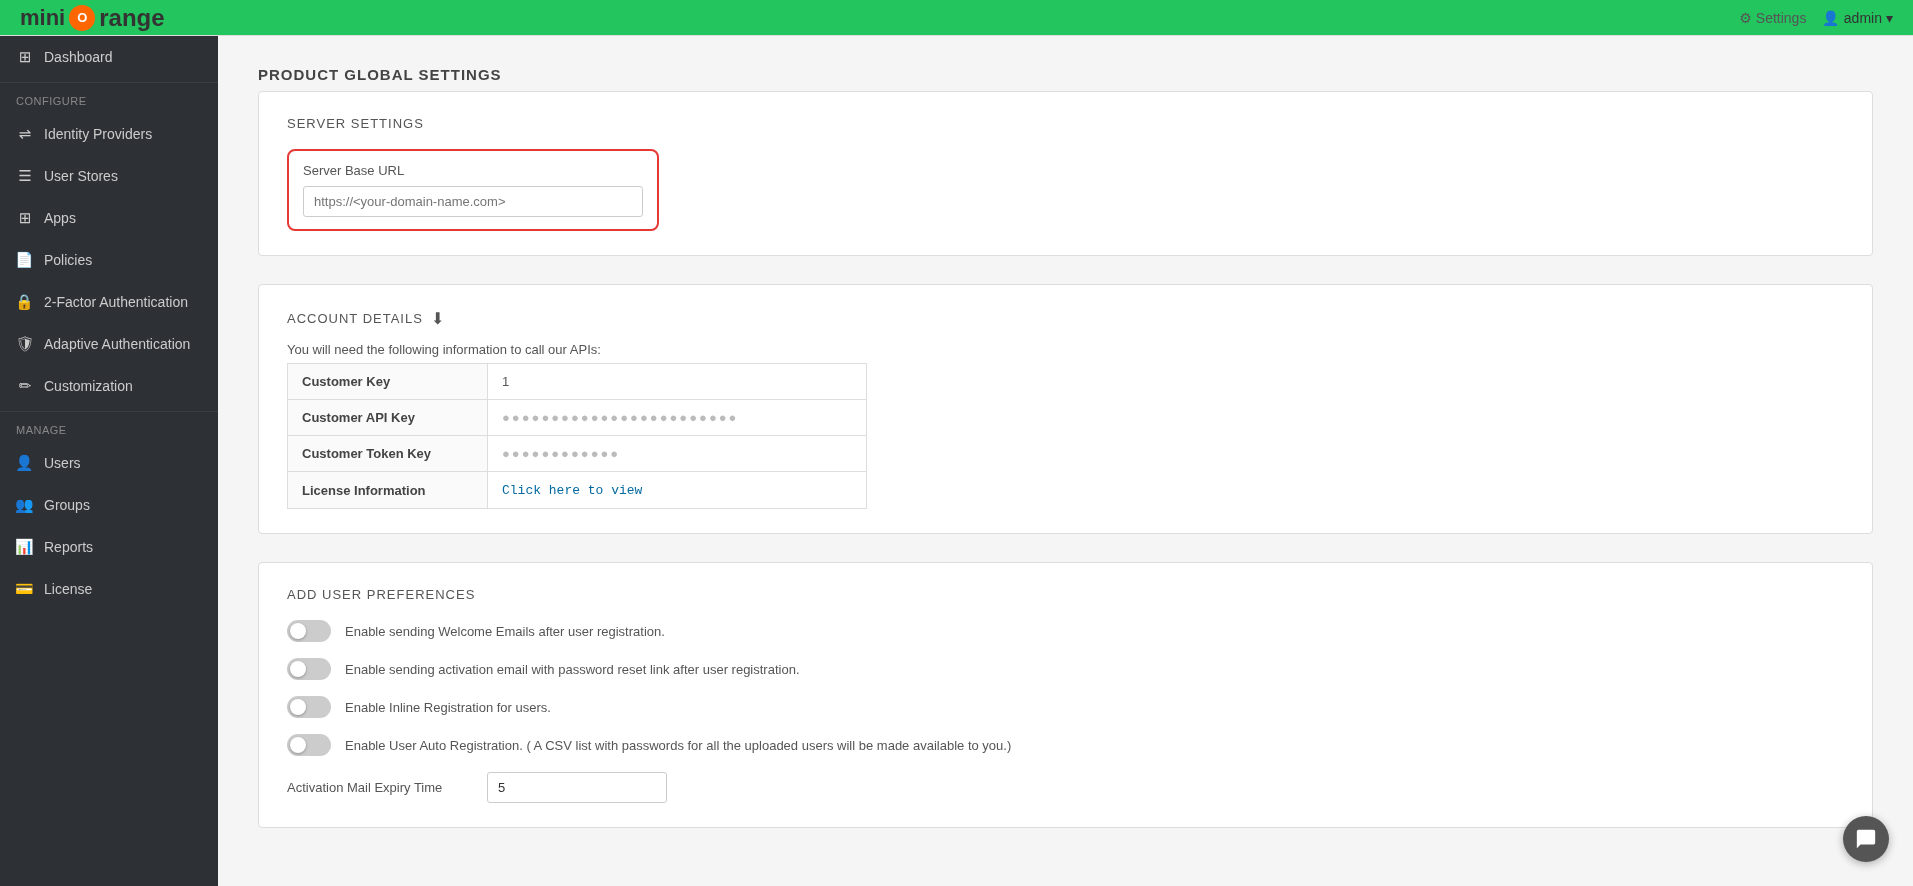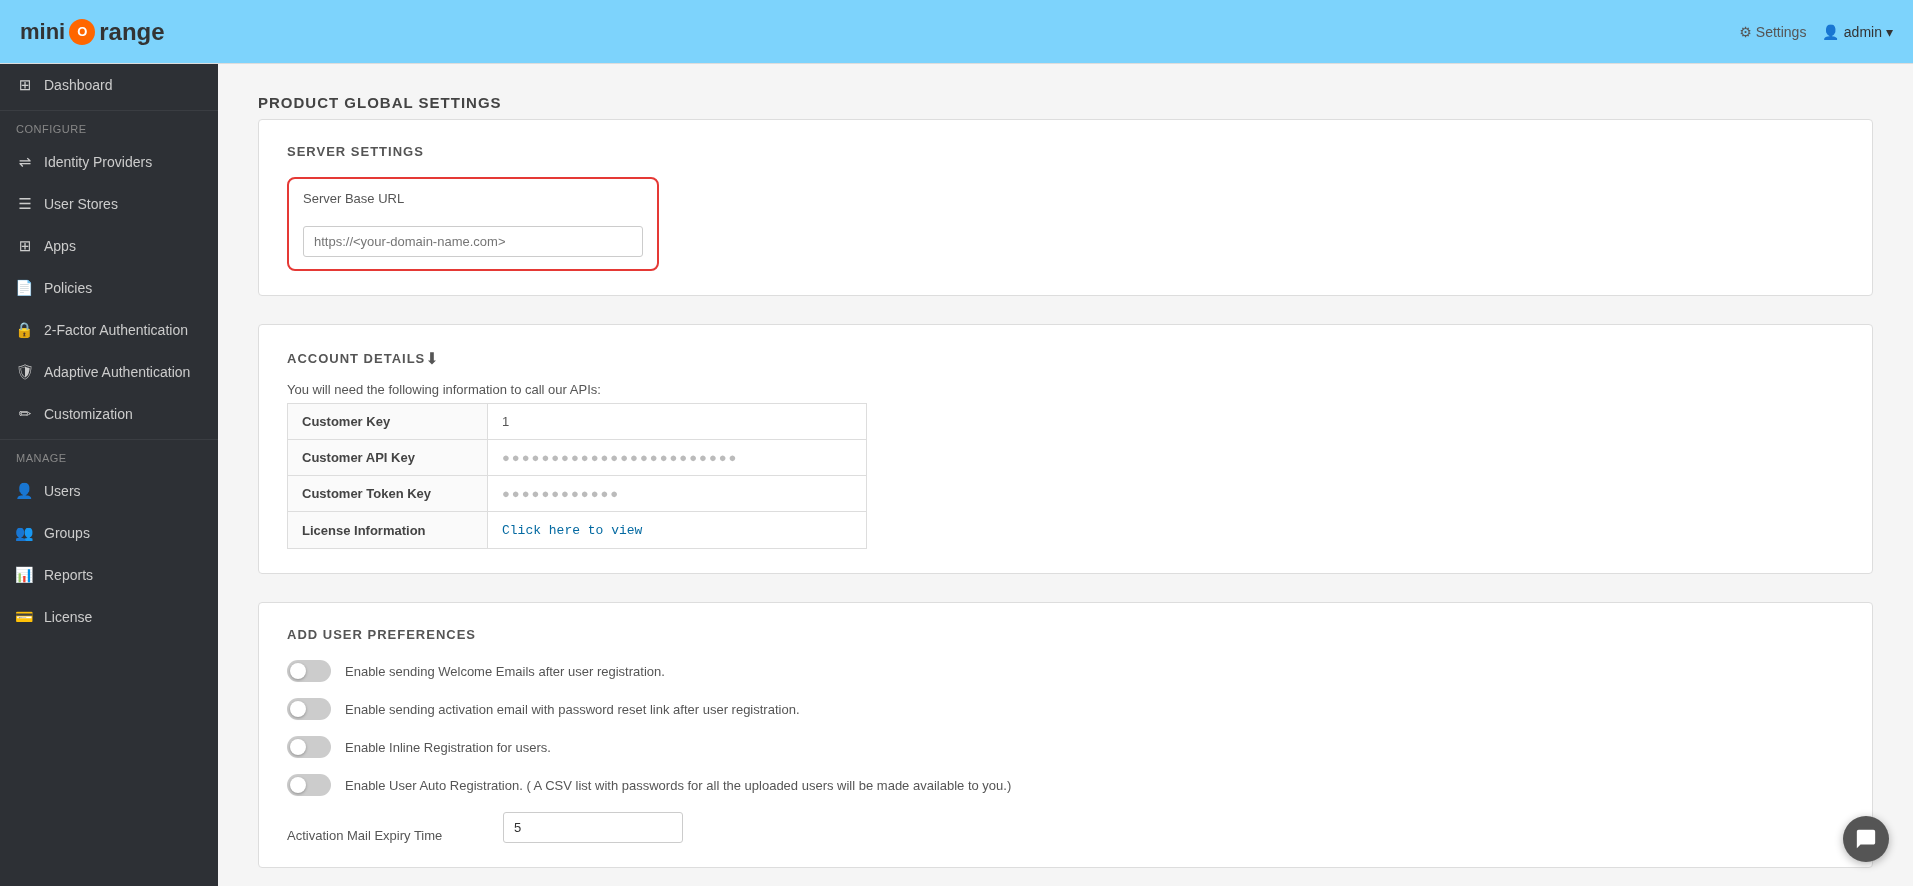--- a/index.html
+++ b/index.html
@@ -1,21 +1,21 @@
 <!DOCTYPE html>
 <html><head>
   <meta charset="utf-8">
   <style>
     * { box-sizing: border-box; margin: 0; padding: 0; }
     body { font-family: Arial, sans-serif; font-size: 14px; background: #f0f0f0; display: flex; flex-direction: column; height: 886px; overflow: hidden; }
 
     
     .header {
-      background: #7dd3fc;
-      height: 64px;
+      background: #22c55e;
+      height: 36px;
       display: flex;
       align-items: center;
       justify-content: space-between;
       padding: 0 20px;
       border-bottom: 1px solid #ddd;
       z-index: 10;
       flex-shrink: 0;
     }
     .logo {
       display: flex;
@@ -99,21 +99,21 @@
     
     .section {
       background: #fff;
       border: 1px solid #ddd;
       border-radius: 4px;
       padding: 24px 28px;
       margin-bottom: 28px;
     }
     .section-title {
       font-size: 13px;
-      font-weight: bold;
+      font-weight: normal;
       color: #555;
       letter-spacing: 1px;
       text-transform: uppercase;
       margin-bottom: 18px;
     }
 
     
     .server-url-box {
       border: 2.5px solid #e53935;
       border-radius: 8px;
@@ -128,21 +128,20 @@
     }
     .server-url-input {
       width: 340px;
       border: 1px solid #ccc;
       border-radius: 3px;
       padding: 7px 10px;
       font-size: 13px;
       color: #8b5cf6;
       background: #fff;
       outline: none;
-      margin-top: 12px;
     }
 
     
     .account-info-text {
       font-size: 13px;
       color: #555;
       margin-bottom: 6px;
     }
     .account-table {
       width: 580px;
@@ -209,22 +208,21 @@
       width: 16px;
       height: 16px;
       background: #fff;
       border-radius: 50%;
       box-shadow: 0 1px 3px rgba(0,0,0,0.3);
     }
 
     
     .expiry-row {
       display: flex;
-      align-items: flex-end;
-      gap: 16px;
+      align-items: center;
     }
     .expiry-label {
       font-size: 13px;
       color: #555;
       width: 200px;
     }
     .expiry-input {
       width: 180px;
       border: 1px solid #ccc;
       border-radius: 3px;
@@ -243,21 +241,21 @@
       background: #555;
       border-radius: 50%;
       display: flex; align-items: center; justify-content: center;
       cursor: pointer;
       box-shadow: 0 2px 8px rgba(0,0,0,0.3);
     }
     .chat-btn svg { color: white; }
 
     
     .section-title-row {
-      display: flex; align-items: center; gap: 0;
+      display: flex; align-items: center; gap: 8px;
       margin-bottom: 14px;
     }
     .download-icon {
       font-size: 16px;
       color: #555;
     }
   </style>
 </head>
 <body>
 

